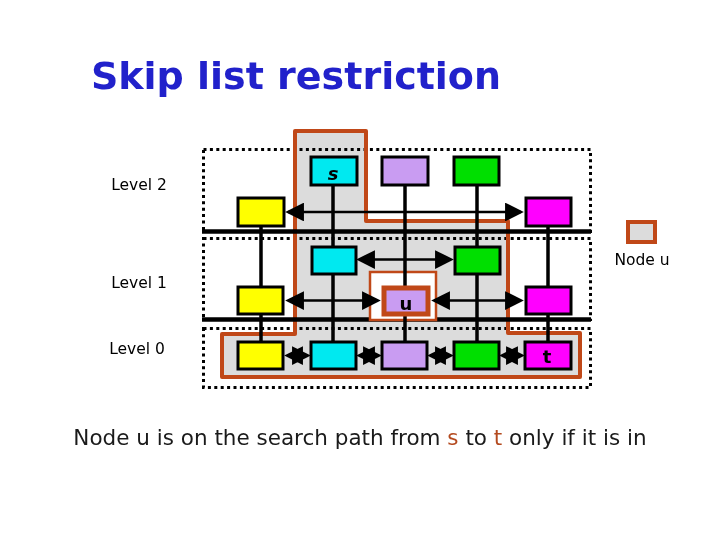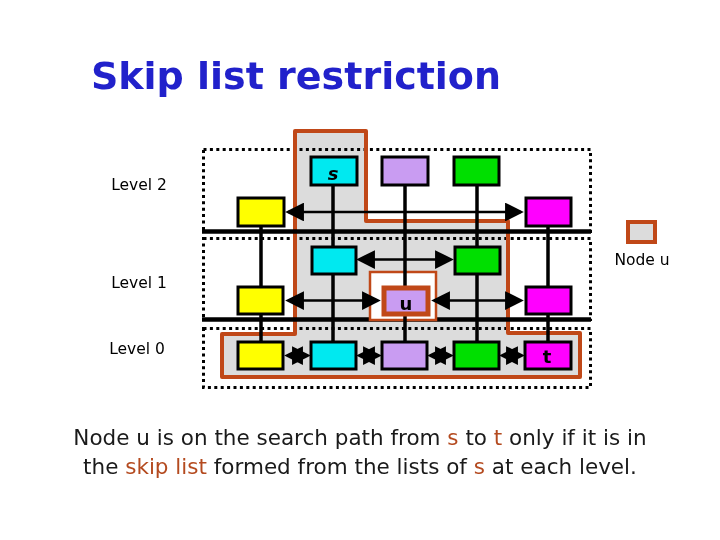--- a/index.html
+++ b/index.html
@@ -98,14 +98,13 @@
   <text class="lbl" x="139" y="190" text-anchor="middle">Level 2</text>
   <text class="lbl" x="139" y="288" text-anchor="middle">Level 1</text>
   <text class="lbl" x="137" y="354" text-anchor="middle">Level 0</text>
 
   <rect class="legend-box" x="628" y="222" width="27" height="20"></rect>
   <text class="lbl" x="642" y="265" text-anchor="middle" font-size="16.5">Node u</text>
 </svg>
 
 <div class="caption">
   <div><span>Node u is on the search path from </span><span class="red">s</span><span> to </span><span class="red">t</span><span> only if it is in</span></div>
-  <div><span>the </span><span class="red">skip list</span><span> formed from the lists of </span><span class="red">s</span><span> at each level.</span></div>
 </div>
 
 </body></html>

